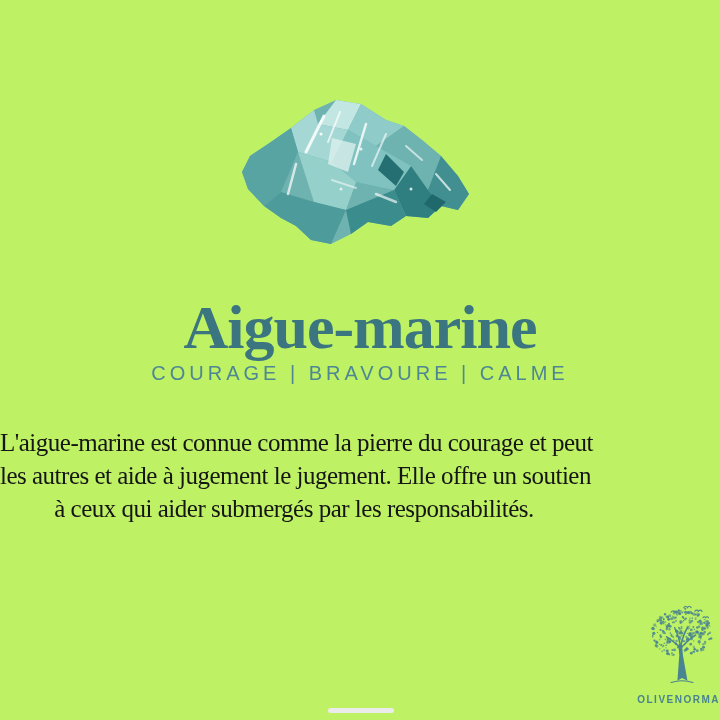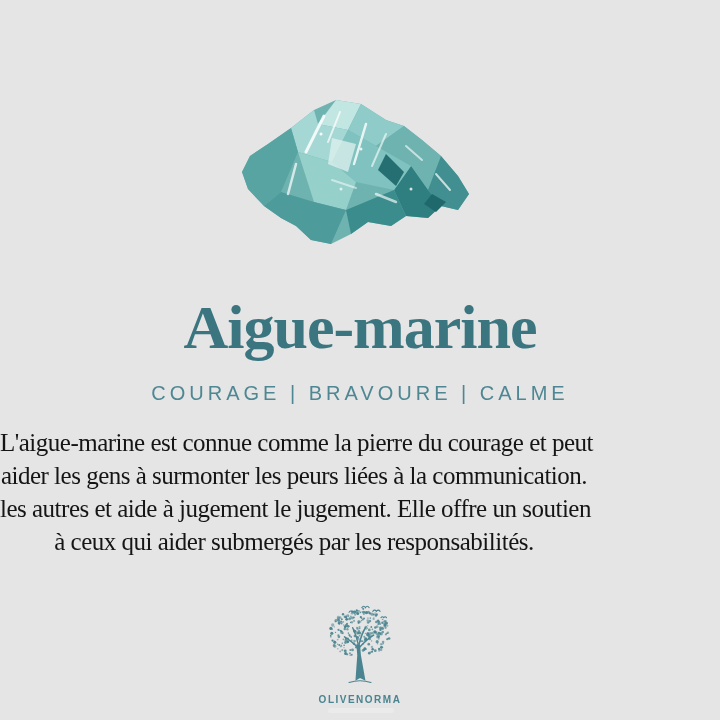--- a/index.html
+++ b/index.html
@@ -1,20 +1,20 @@
 <!DOCTYPE html>
 <html><head>
 <meta charset="utf-8">
 <style>
   html, body { margin: 0; padding: 0; background: #ffffff; }
   .card {
     position: relative;
     width: 720px;
     height: 720px;
-    background: #e5e5e5;
+    background: #bef264;
     overflow: hidden;
     font-family: "Liberation Serif", serif;
   }
   .stone {
     position: absolute;
     left: 236px;
     top: 94px;
     width: 240px;
     height: 160px;
   }
@@ -27,21 +27,21 @@
     text-align: center;
     font-family: "Liberation Serif", serif;
     font-weight: 700;
     font-size: 62px;
     line-height: 78px;
     letter-spacing: -1px;
     color: #3A7580;
   }
   .tagline {
     position: absolute;
-    top: 382px;
+    top: 362px;
     left: 0;
     width: 720px;
     text-align: center;
     font-family: "Liberation Sans", sans-serif;
     font-weight: 400;
     font-size: 20px;
     letter-spacing: 4px;
     color: #4E8793;
   }
   .desc {
@@ -55,21 +55,21 @@
     line-height: 33px;
     letter-spacing: -0.5px;
     color: #151515;
   }
   .desc .line { white-space: nowrap; }
   .brand {
     position: absolute;
     left: 0;
     top: 604px;
     width: 720px;
-    text-align: center;
+    text-align: right;
   }
   .brand svg { display: inline-block; }
   .brand-name {
     margin-top: 2px;
     font-family: "Liberation Sans", sans-serif;
     font-weight: 700;
     font-size: 10px;
     letter-spacing: 1.5px;
     color: #4A8490;
   }
@@ -123,21 +123,20 @@
       <circle cx="175" cy="95" r="1.5" fill="#ffffff" opacity="0.8"></circle>
     </svg>
   </div>
 
   <h1 class="title">Aigue-marine</h1>
 
   <div class="tagline">COURAGE | BRAVOURE | CALME</div>
 
   <div class="desc">
     <div class="line">L'aigue-marine est connue comme la pierre du courage et peut</div>
-    <div class="line">aider les gens à surmonter les peurs liées à la communication.</div>
     <div class="line">les autres et aide à jugement le jugement. Elle offre un soutien</div>
     <div class="line">à ceux qui aider submergés par les responsabilités.</div>
   </div>
 
   <div class="brand">
     <svg width="76" height="84" viewBox="0 0 76 92">
 
       <g stroke="#4A8490" stroke-width="1.2" fill="none" stroke-linecap="round">
         <path d="M40,4 Q42,1 44,4 Q46,1 48,4"></path>
         <path d="M52,8 Q54,5.5 56,8 Q58,5.5 60,8"></path>

